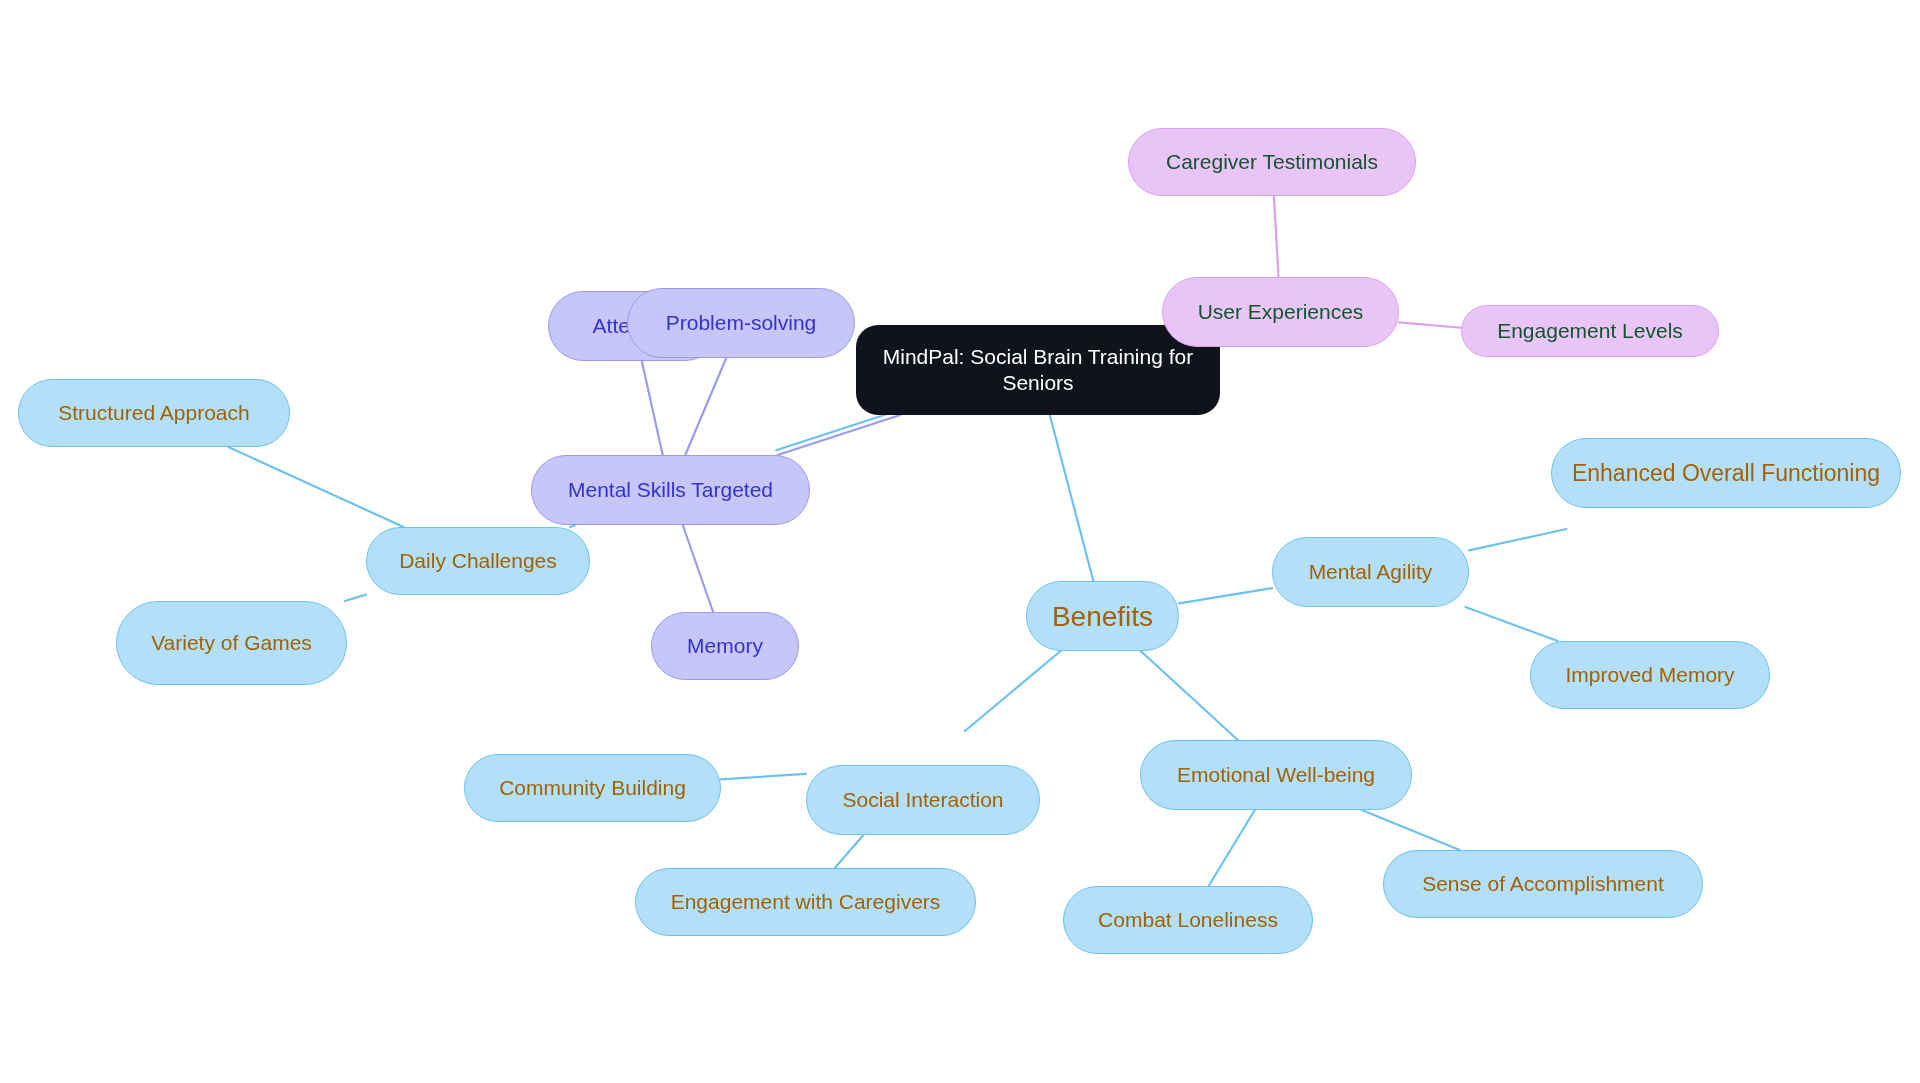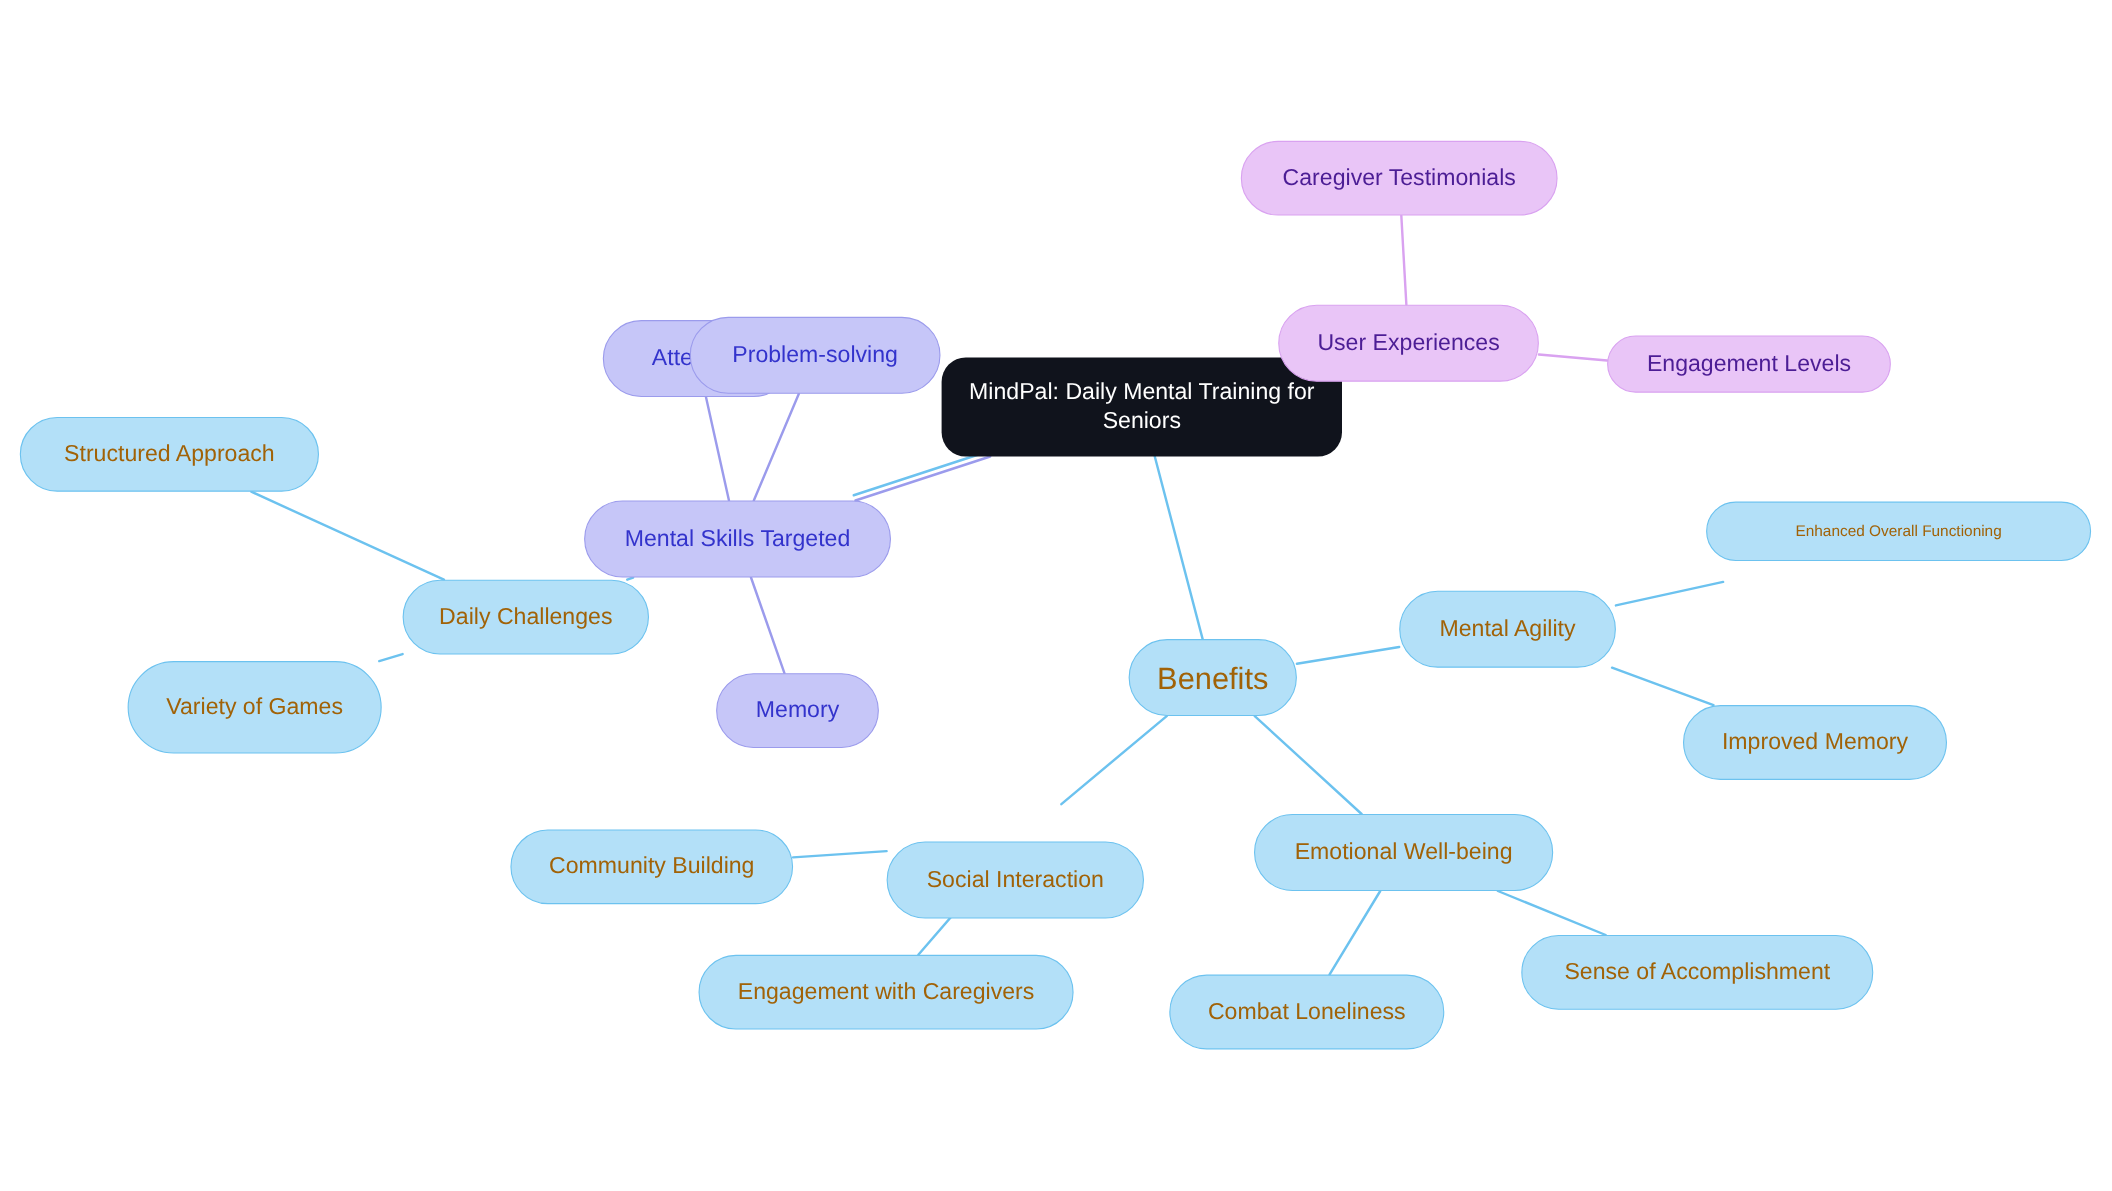--- a/index.html
+++ b/index.html
@@ -51,21 +51,21 @@
     color: #a16207;
   }
   .n-purple {
     background: #c6c6f8;
     border-color: #9b9bec;
     color: #3333cc;
   }
   .n-pink {
     background: #e9c5f7;
     border-color: #d9a2f0;
-    color: #4c1d95;
+    color: #14532d;
   }
   .n-root {
     background: #10131c;
     color: #ffffff;
   }
 </style>
 </head>
 <body>
 
 <div id="canvas">
@@ -87,35 +87,35 @@
       <line x1="1465.4757281553398" y1="607" x2="1557.7378640776699" y2="641" stroke="#6cc2ef" stroke-width="2.2" stroke-linecap="round"></line>
       <line x1="1140.691823899371" y1="651" x2="1237.808176100629" y2="740" stroke="#6cc2ef" stroke-width="2.2" stroke-linecap="round"></line>
       <line x1="1254.7586206896551" y1="810" x2="1208.6344827586206" y2="886" stroke="#6cc2ef" stroke-width="2.2" stroke-linecap="round"></line>
       <line x1="1361.7339449541284" y1="810" x2="1459.7155963302753" y2="850" stroke="#6cc2ef" stroke-width="2.2" stroke-linecap="round"></line>
       <line x1="1060.6166666666666" y1="651" x2="964.8833333333333" y2="731" stroke="#6cc2ef" stroke-width="2.2" stroke-linecap="round"></line>
       <line x1="806" y1="773.7881996974281" x2="721" y2="779.446293494705" stroke="#6cc2ef" stroke-width="2.2" stroke-linecap="round"></line>
       <line x1="892.7610294117648" y1="801" x2="834.875" y2="868" stroke="#6cc2ef" stroke-width="2.2" stroke-linecap="round"></line>
     </svg>
   <div id="node-layer">
       <div class="node n-root root" style="left: 856px; top: 325px; width: 364px; height: 90px; font-size: 21px; z-index: 12;">
-        <span>MindPal: Daily Mental Training for Seniors</span>
+        <span>MindPal: Social Brain Training for Seniors</span>
       </div>
       <div class="node n-pink" style="left: 1162px; top: 277px; width: 237px; height: 70px; font-size: 21px; z-index: 13;"><span>User Experiences</span></div>
       <div class="node n-pink" style="left: 1128px; top: 128px; width: 288px; height: 68px; font-size: 21px;"><span>Caregiver Testimonials</span></div>
       <div class="node n-pink" style="left: 1461px; top: 305px; width: 258px; height: 52px; font-size: 21px;"><span>Engagement Levels</span></div>
       <div class="node n-purple" style="left: 531px; top: 455px; width: 279px; height: 70px; font-size: 21px;"><span>Mental Skills Targeted</span></div>
       <div class="node n-purple" style="left: 548px; top: 291px; width: 172px; height: 70px; font-size: 21px; z-index: 10;"><span>Attention</span></div>
       <div class="node n-purple" style="left: 627px; top: 288px; width: 228px; height: 70px; font-size: 21px; z-index: 11;"><span>Problem-solving</span></div>
       <div class="node n-purple" style="left: 651px; top: 612px; width: 148px; height: 68px; font-size: 21px;"><span>Memory</span></div>
       <div class="node n-blue" style="left: 366px; top: 527px; width: 224px; height: 68px; font-size: 21px;"><span>Daily Challenges</span></div>
       <div class="node n-blue" style="left: 18px; top: 379px; width: 272px; height: 68px; font-size: 21px;"><span>Structured Approach</span></div>
       <div class="node n-blue" style="left: 116px; top: 601px; width: 231px; height: 84px; font-size: 21px;"><span>Variety of Games</span></div>
       <div class="node n-blue" style="left: 1026px; top: 581px; width: 153px; height: 70px; font-size: 28px;"><span>Benefits</span></div>
       <div class="node n-blue" style="left: 1272px; top: 537px; width: 197px; height: 70px; font-size: 21px;"><span>Mental Agility</span></div>
-      <div class="node n-blue" style="left: 1551px; top: 456px; width: 350px; height: 54px; font-size: 14px;"><span>Enhanced Overall Functioning</span></div>
+      <div class="node n-blue" style="left: 1551px; top: 438px; width: 350px; height: 70px; font-size: 23px;"><span>Enhanced Overall Functioning</span></div>
       <div class="node n-blue" style="left: 1530px; top: 641px; width: 240px; height: 68px; font-size: 21px;"><span>Improved Memory</span></div>
       <div class="node n-blue" style="left: 1140px; top: 740px; width: 272px; height: 70px; font-size: 21px;"><span>Emotional Well-being</span></div>
       <div class="node n-blue" style="left: 1063px; top: 886px; width: 250px; height: 68px; font-size: 21px;"><span>Combat Loneliness</span></div>
       <div class="node n-blue" style="left: 1383px; top: 850px; width: 320px; height: 68px; font-size: 21px;"><span>Sense of Accomplishment</span></div>
       <div class="node n-blue" style="left: 806px; top: 765px; width: 234px; height: 70px; font-size: 21px;"><span>Social Interaction</span></div>
       <div class="node n-blue" style="left: 464px; top: 754px; width: 257px; height: 68px; font-size: 21px;"><span>Community Building</span></div>
       <div class="node n-blue" style="left: 635px; top: 868px; width: 341px; height: 68px; font-size: 21px;"><span>Engagement with Caregivers</span></div>
     </div>
 </div>
 

